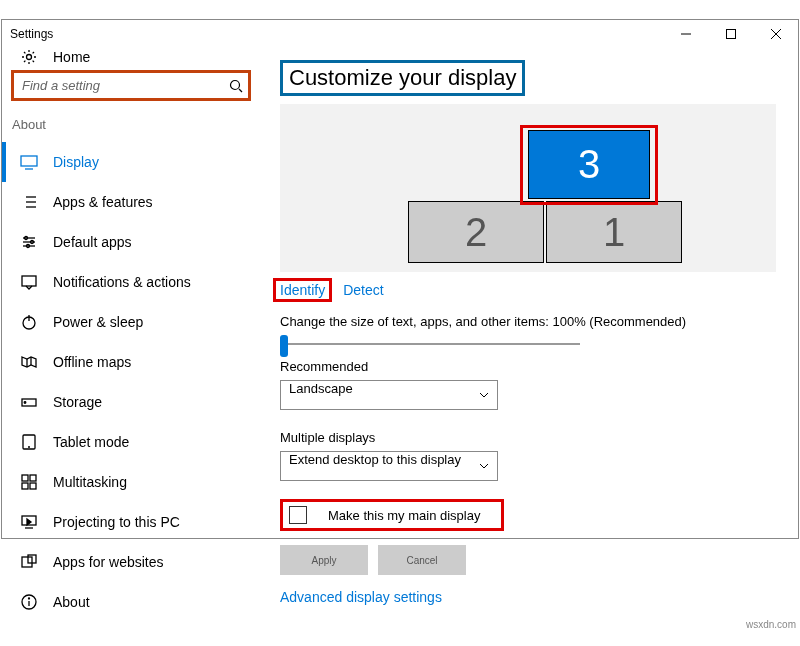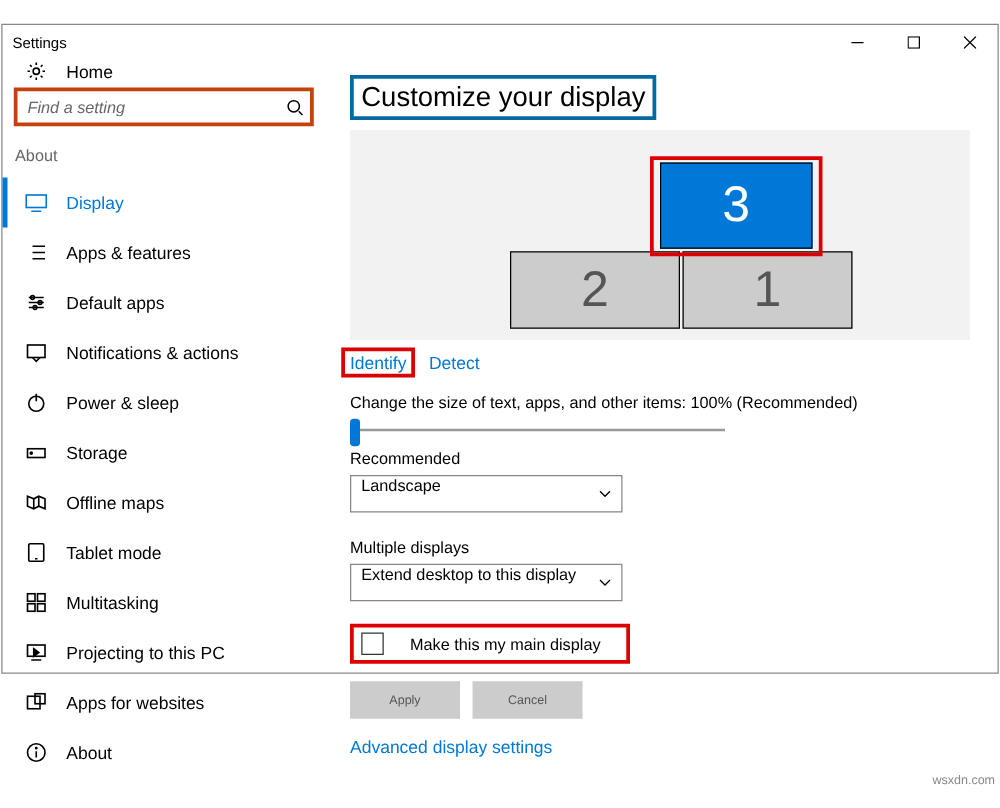--- a/index.html
+++ b/index.html
@@ -146,35 +146,35 @@
               <svg viewBox="0 0 18 18" stroke-width="1.3">
                 <circle cx="9" cy="10" r="6"></circle>
                 <line x1="9" y1="2" x2="9" y2="8"></line>
               </svg>
             </span>
           <span>Power &amp; sleep</span>
         </li>
         <li class="nav-item">
           <span class="icon">
               <svg viewBox="0 0 18 18" stroke-width="1.3">
-                <rect x="2" y="6" width="14" height="7"></rect>
-                <circle cx="5" cy="9.5" r="0.8"></circle>
-              </svg>
-            </span>
-          <span>Storage</span>
-        </li>
-        <li class="nav-item">
-          <span class="icon">
-              <svg viewBox="0 0 18 18" stroke-width="1.3">
                 <path d="M2 4l5 2 4-2 5 2v8l-5-2-4 2-5-2z"></path>
                 <line x1="7" y1="6" x2="7" y2="14"></line>
                 <line x1="11" y1="4" x2="11" y2="12"></line>
               </svg>
             </span>
           <span>Offline maps</span>
+        </li>
+        <li class="nav-item">
+          <span class="icon">
+              <svg viewBox="0 0 18 18" stroke-width="1.3">
+                <rect x="2" y="6" width="14" height="7"></rect>
+                <circle cx="5" cy="9.5" r="0.8"></circle>
+              </svg>
+            </span>
+          <span>Storage</span>
         </li>
         <li class="nav-item">
           <span class="icon">
               <svg viewBox="0 0 18 18" stroke-width="1.3">
                 <rect x="3" y="2" width="12" height="14" rx="1"></rect>
                 <line x1="8" y1="14" x2="10" y2="14"></line>
               </svg>
             </span>
           <span>Tablet mode</span>
         </li>

